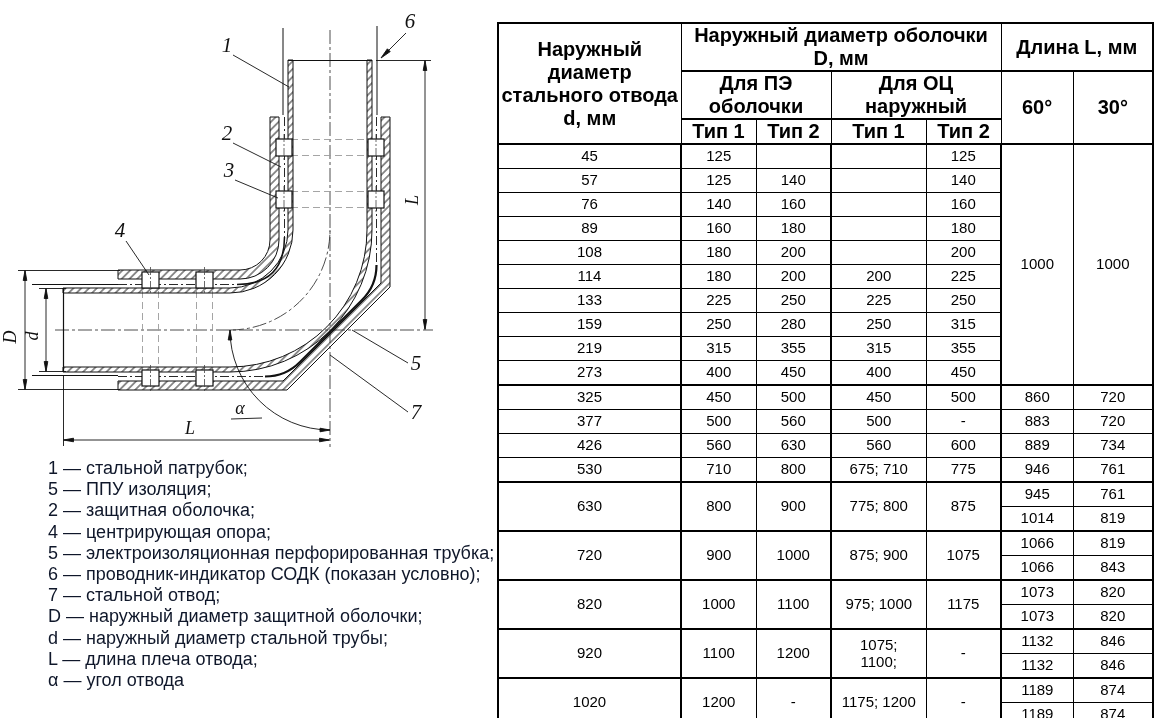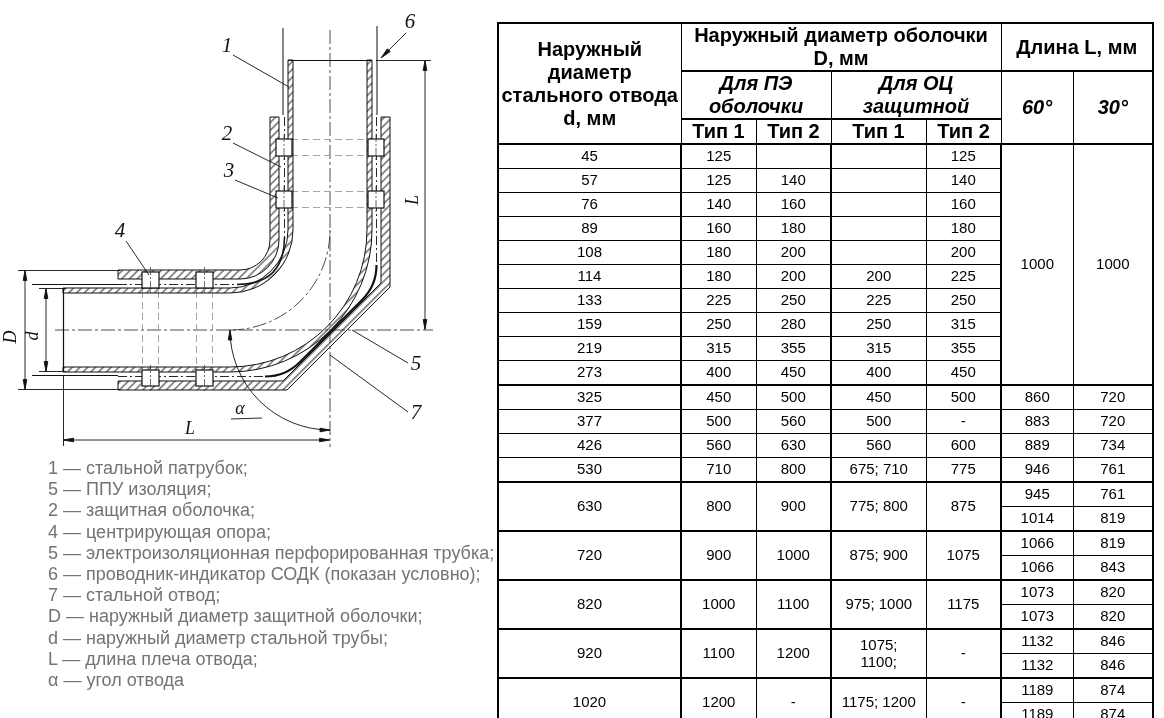--- a/index.html
+++ b/index.html
@@ -5,29 +5,29 @@
   html,body{margin:0;padding:0;background:#fff;}
   .stage{position:relative;width:1164px;height:718px;background:#fff;overflow:hidden;
          font-family:"Liberation Sans",sans-serif;color:#000;}
   
   .drawing{position:absolute;left:0;top:0;width:500px;height:460px;}
   .drawing text{font-family:"Liberation Serif",serif;font-style:italic;fill:#111;}
   .callout{font-size:21px;}
   .dimlbl{font-size:18px;}
   
   .legend{position:absolute;left:48px;top:458px;font-size:18px;line-height:21.2px;
-          color:#737373;white-space:nowrap;}
+          color:#0f172a;white-space:nowrap;}
   
   table.dims{position:absolute;left:497px;top:22px;width:655px;border-collapse:collapse;
              table-layout:fixed;border:2px solid #000;font-family:"Liberation Sans",sans-serif;}
   table.dims th,table.dims td{border:1px solid #000;text-align:center;vertical-align:middle;
              padding:0;overflow:hidden;}
   table.dims thead th{font-weight:bold;font-size:20px;line-height:1.15;border-bottom-width:2px;}
   table.dims td{font-size:15px;height:23px;line-height:1.08;white-space:pre-line;}
-  tr.h1{height:26px;} tr.h2{height:40px;font-style:italic;} tr.h3{height:22px;}
+  tr.h1{height:26px;} tr.h2{height:40px;} tr.h3{height:22px;}
   .bl2, table.dims td.c1, table.dims td.c3, table.dims td.c5{border-left-width:2px;}
   tr.thick-top td{border-top-width:2px;}
 </style>
 </head>
 <body>
 
 <div class="stage">
 
   <svg class="drawing" viewBox="0 0 500 460">
     <defs>
@@ -189,21 +189,21 @@
         <col style="width:80px">
     </colgroup>
     <thead>
       <tr class="h1">
         <th rowspan="3">Наружный диаметр стального отвода d, мм</th>
         <th colspan="4" class="bl2">Наружный диаметр оболочки D, мм</th>
         <th colspan="2" class="bl2">Длина L, мм</th>
       </tr>
       <tr class="h2">
         <th colspan="2" class="bl2">Для ПЭ оболочки</th>
-        <th colspan="2" class="bl2">Для ОЦ защитной</th>
+        <th colspan="2" class="bl2">Для ОЦ наружный</th>
         <th rowspan="2" class="bl2">60°</th>
         <th rowspan="2">30°</th>
       </tr>
       <tr class="h3">
         <th class="bl2">Тип 1</th>
         <th>Тип 2</th>
         <th class="bl2">Тип 1</th>
         <th>Тип 2</th>
       </tr>
     </thead>

